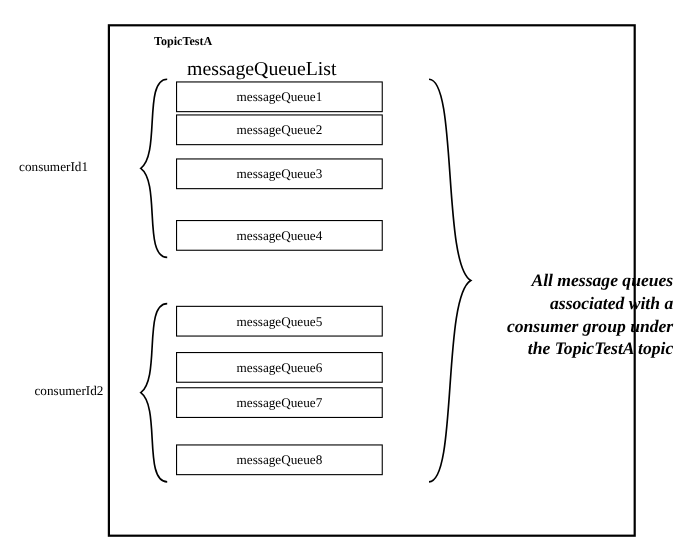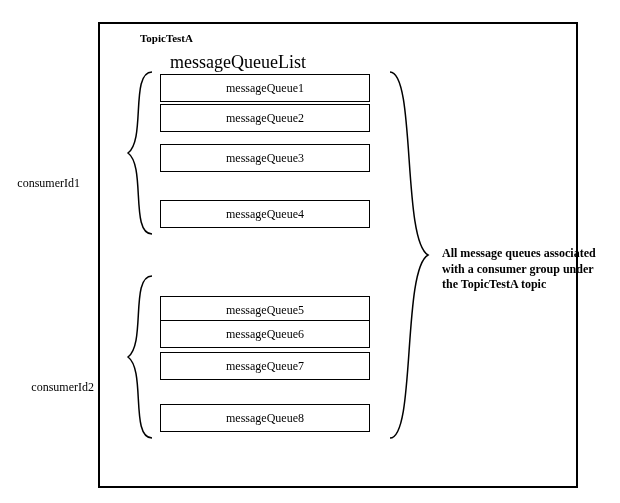--- a/index.html
+++ b/index.html
@@ -28,60 +28,60 @@
     }
     .mql-label {
       position: absolute;
       left: 170px;
       top: 52px;
       font-size: 18px;
     }
     .queue-box {
       position: absolute;
       left: 160px;
-      width: 210px;
+      width: 188px;
       height: 28px;
       border: 1.5px solid #000;
       text-align: center;
       line-height: 26px;
       font-size: 12px;
       background: #fff;
     }
     .consumer-label {
       position: absolute;
       font-size: 12px;
       text-align: right;
-      margin-top: 32px;
     }
     .caption {
       position: absolute;
       left: 442px;
       top: 246px;
       width: 170px;
-      font-size: 12px;
+      font-size: 16px;
       font-weight: bold;
-      text-align: left;
+      text-align: right;
       line-height: 1.3;
+      font-style: italic;
     }
     svg { position: absolute; overflow: visible; }
   </style>
 </head>
 <body>
 
 <div class="outer-box"></div>
 
 <div class="topic-title">TopicTestA</div>
 <div class="mql-label">messageQueueList</div>
 
 <div class="queue-box" style="top:74px"><span>messageQueue1</span></div>
 <div class="queue-box" style="top:104px"><span>messageQueue2</span></div>
 <div class="queue-box" style="top:144px"><span>messageQueue3</span></div>
 <div class="queue-box" style="top:200px"><span>messageQueue4</span></div>
 
-<div class="queue-box" style="top:296px"><span>messageQueue5</span></div>
+<div class="queue-box" style="top:278px"><span>messageQueue5</span></div>
 <div class="queue-box" style="top:320px"><span>messageQueue6</span></div>
 <div class="queue-box" style="top:352px"><span>messageQueue7</span></div>
 <div class="queue-box" style="top:404px"><span>messageQueue8</span></div>
 
 <div class="consumer-label" style="left:10px; top:144px; width:70px">consumerId1</div>
 <div class="consumer-label" style="left:24px; top:348px; width:70px">consumerId2</div>
 
 <div class="caption">All message queues associated with a consumer group under the TopicTestA topic</div>
 
 <svg style="left:116px; top:70px" width="40" height="166">

